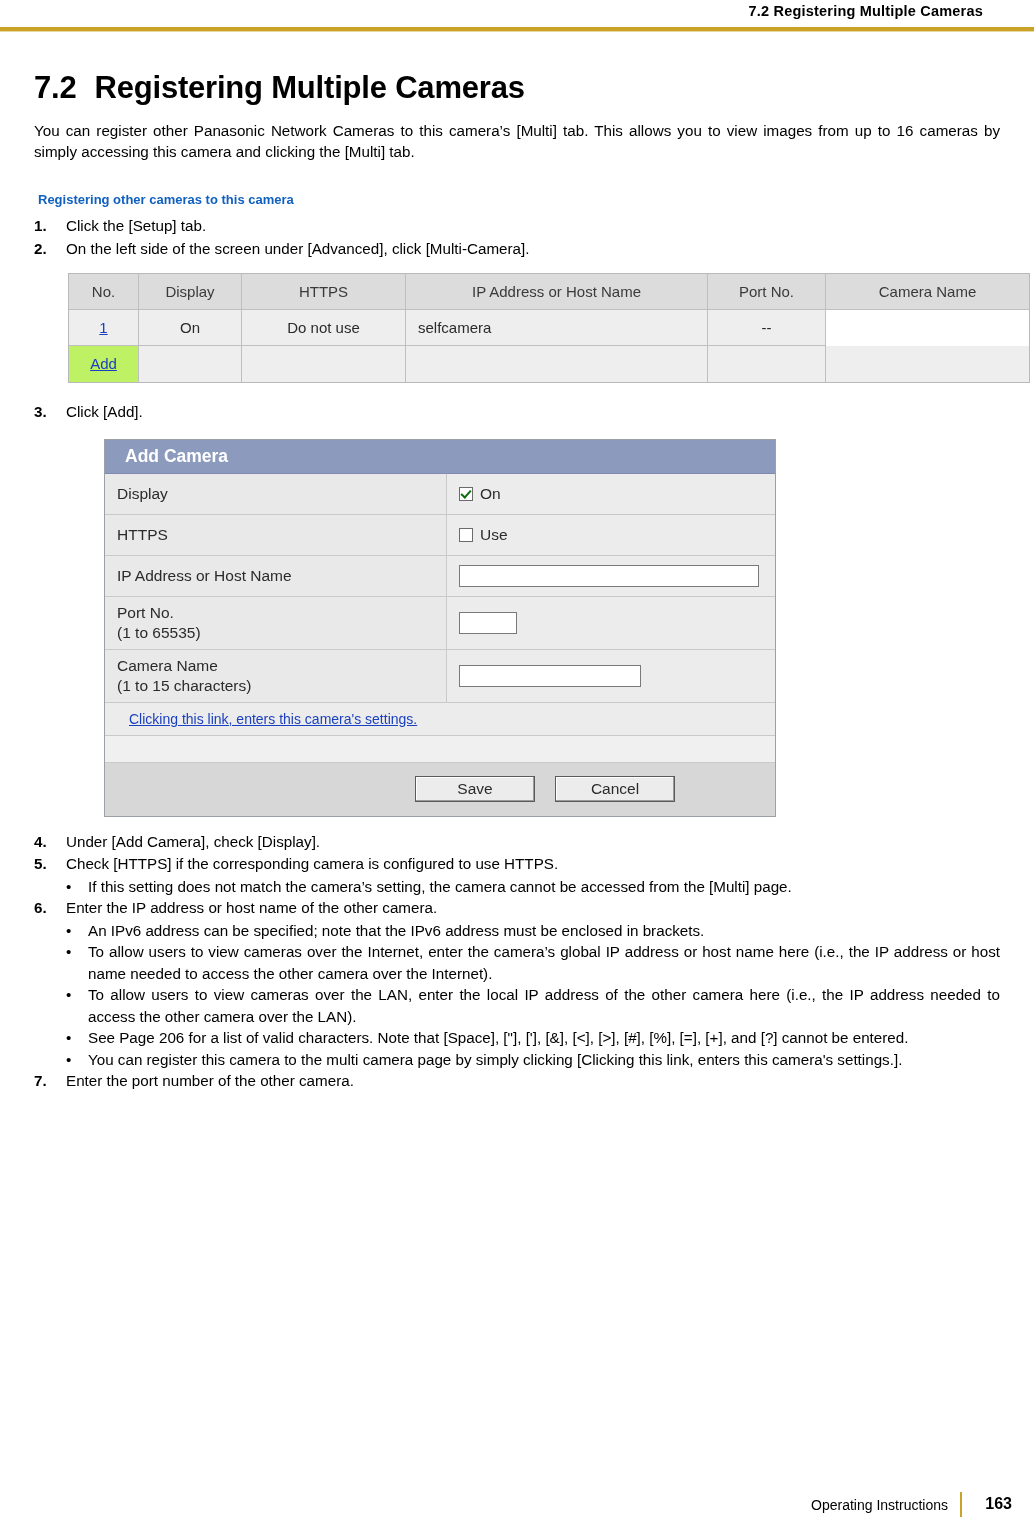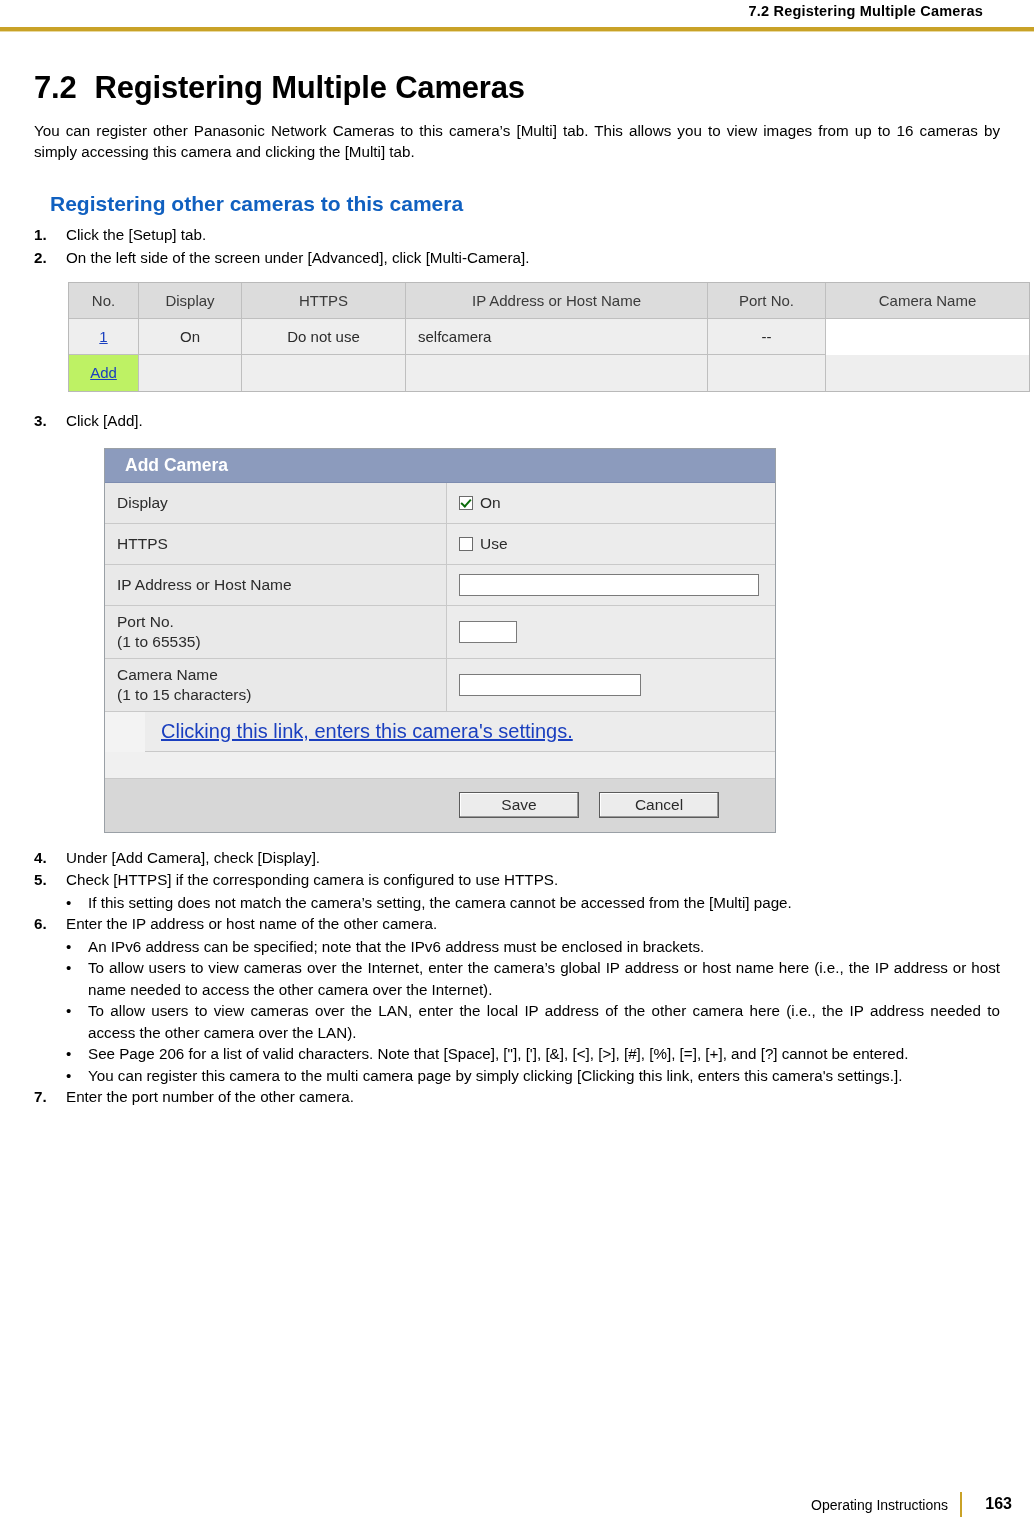--- a/index.html
+++ b/index.html
@@ -66,23 +66,23 @@
 
   p.body {
     font-size: 15.2px;
     line-height: 21px;
     margin: 0 0 6px 0;
     text-align: justify;
   }
 
   h2.section {
     color: #1060c0;
-    font-size: 21px;
-    font-weight: bold;
-    margin: 30px 0 8px 16px;
+    font-size: 13px;
+    font-weight: bold;
+    margin: 30px 0 8px 4px;
   }
 
   ol.steps {
     margin: 0;
     padding: 0;
     list-style: none;
   }
   .step {
     position: relative;
     padding-left: 32px;
@@ -232,38 +232,37 @@
     border: 1px solid #7a7a7a;
     background: #ffffff;
     height: 22px;
     box-sizing: border-box;
     display: inline-block;
   }
   .tf.wide { width: 300px; }
   .tf.small { width: 58px; }
   .tf.mid { width: 182px; }
   .fig2 .linkrow {
-    padding: 8px 0 8px 16px;
+    padding: 8px 0 8px 24px;
     background: #ececec;
     border-bottom: 1px solid #c9c9c9;
-    font-size: 20px;
-    margin-left: 40px;
+    font-size: 14px;
   }
   .fig2 .spacer {
     height: 26px;
     background: #f0f0f0;
     border-bottom: 1px solid #c9c9c9;
   }
   .fig2 .btnbar {
     height: 53px;
     background: #d7d7d7;
     display: flex;
     align-items: center;
     justify-content: flex-end;
-    padding-right: 56px;
+    padding-right: 100px;
     gap: 20px;
   }
   .btn {
     border: 1px solid #5b5b5b;
     background: #ececec;
     font-size: 15.5px;
     color: #2b2b2b;
     padding: 3px 0;
     width: 118px;
     text-align: center;

